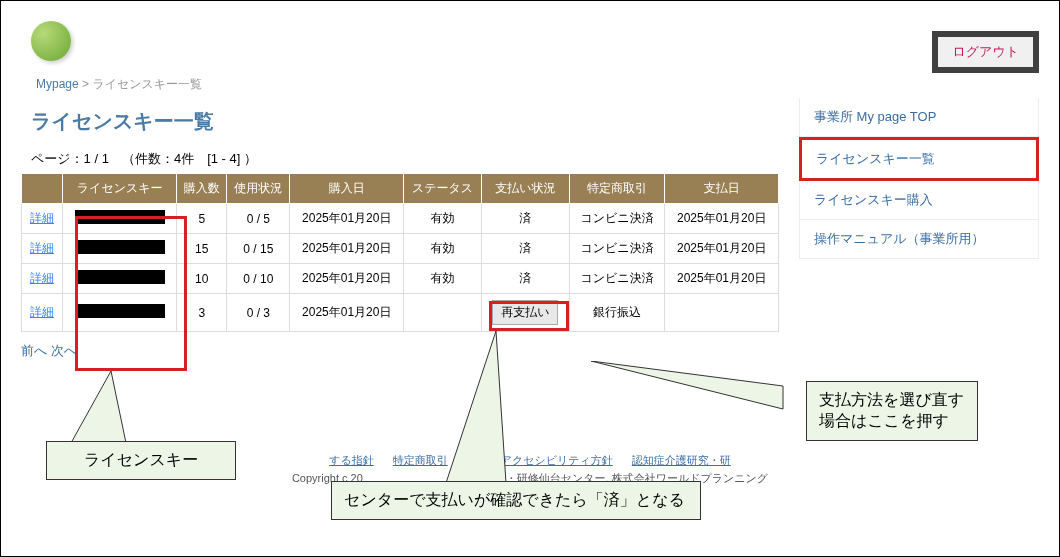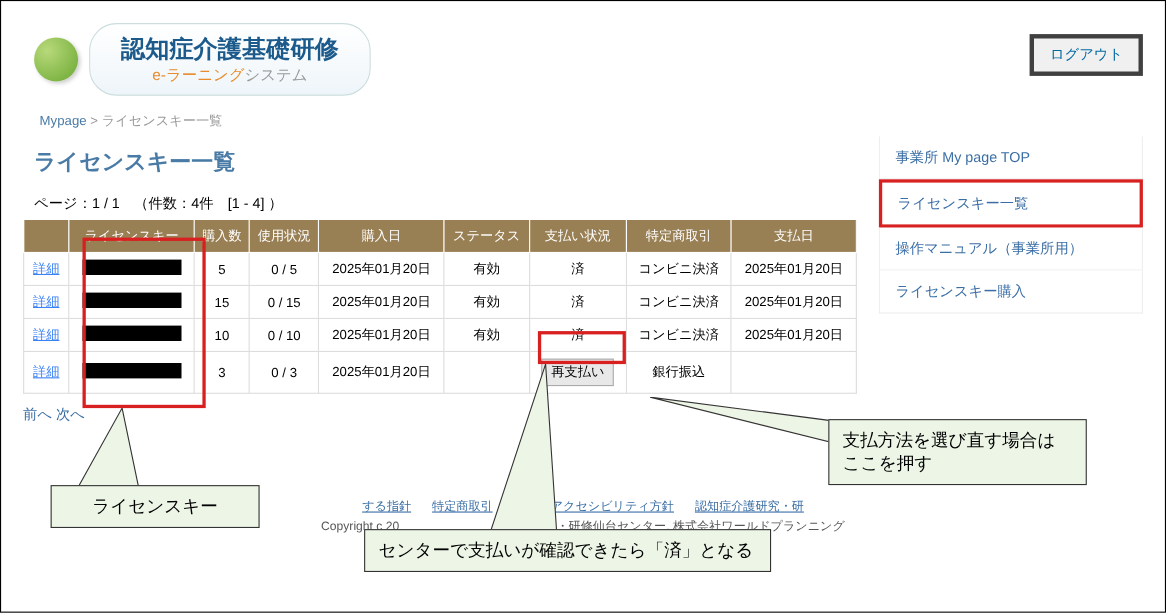--- a/index.html
+++ b/index.html
@@ -47,23 +47,23 @@
     }
     .title-sub {
       color: #999;
       font-size: 14px;
     }
     .title-sub .orange {
       color: #e98b2b;
     }
     .logout-btn {
       background: #f0f0f0;
-      border: 4px solid #404040;
+      border: 6px solid #404040;
       padding: 6px 14px;
-      color: #0369a1;
+      color: #be185d;
       font-size: 13px;
       cursor: pointer;
       position: absolute;
       right: 20px;
       top: 30px;
     }
     .breadcrumb {
       padding: 5px 35px;
       font-size: 12px;
       color: #4a7ba6;
@@ -190,38 +190,32 @@
     
     .callout {
       position: absolute;
       background: #ecf5e6;
       border: 1px solid #333;
       padding: 8px 12px;
       font-size: 16px;
     }
     .co1 { left: 45px; top: 440px; width: 190px; text-align: center; }
     .co2 { left: 330px; top: 480px; width: 370px; }
-    .co3 { left: 752px; top: 380px; width: 235px; }
+    .co3 { left: 805px; top: 380px; width: 172px; }
     
     .pointer {
       position: absolute;
     }
   </style>
 </head>
 <body>
 
 <div class="header">
   <div class="logo-section">
     <div class="logo"></div>
-    <div class="title-box">
-      <div class="title-main">認知症介護基礎研修</div>
-      <div class="title-sub">
-        <span class="orange">e-ラーニング</span><span>システム</span>
-      </div>
-    </div>
   </div>
   <button class="logout-btn">ログアウト</button>
 </div>
 
 <div class="breadcrumb">
   <a>Mypage</a>
   <span class="sep">&gt;</span>
   <span class="cur">ライセンスキー一覧</span>
 </div>
 
@@ -292,22 +286,22 @@
     </table>
     <div class="pagination">
       <span>前へ</span>
       <span>次へ</span>
     </div>
   </div>
 
   <div class="sidebar">
     <a class="menu-item">事業所 My page TOP</a>
     <a class="menu-item active">ライセンスキー一覧</a>
+    <a class="menu-item">ライセンスキー購入</a>
     <a class="menu-item">操作マニュアル（事業所用）</a>
-    <a class="menu-item">ライセンスキー購入</a>
   </div>
 </div>
 
 <div class="footer">
   <div>
     <a>する指針</a>
     <a>特定商取引</a>
     <a>ウェブアクセシビリティ方針</a>
     <a>認知症介護研究・研</a>
   </div>

